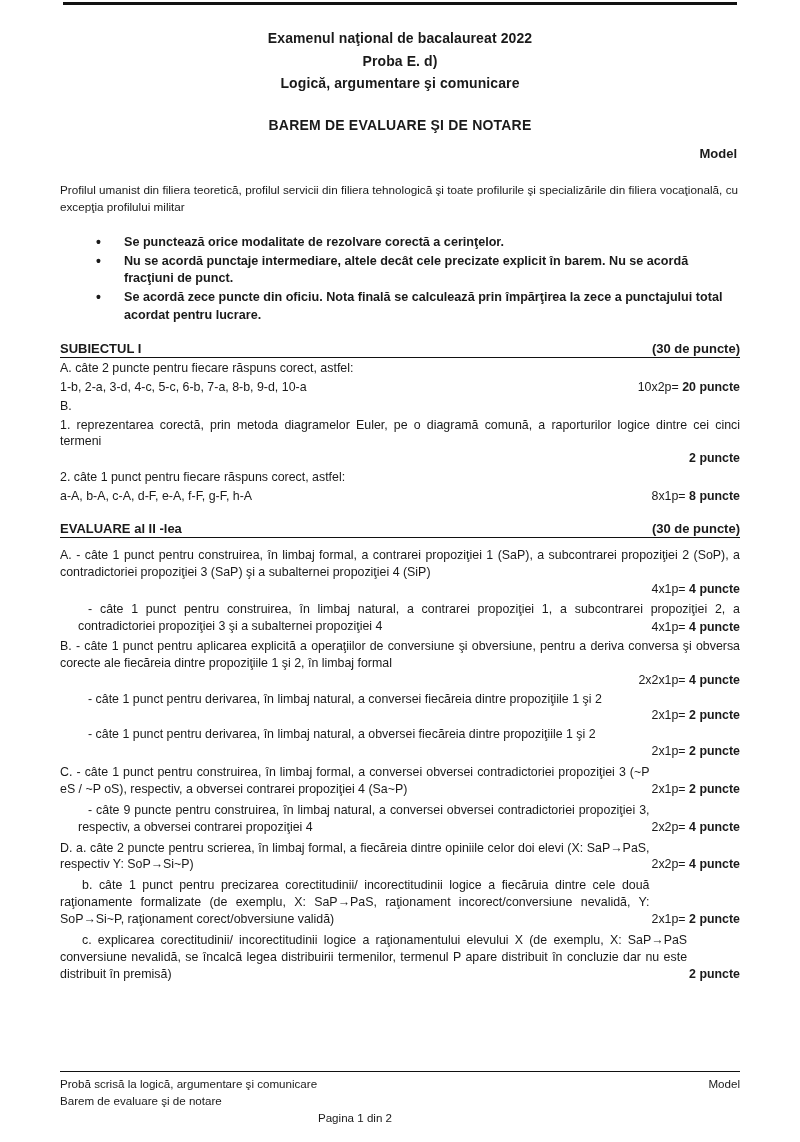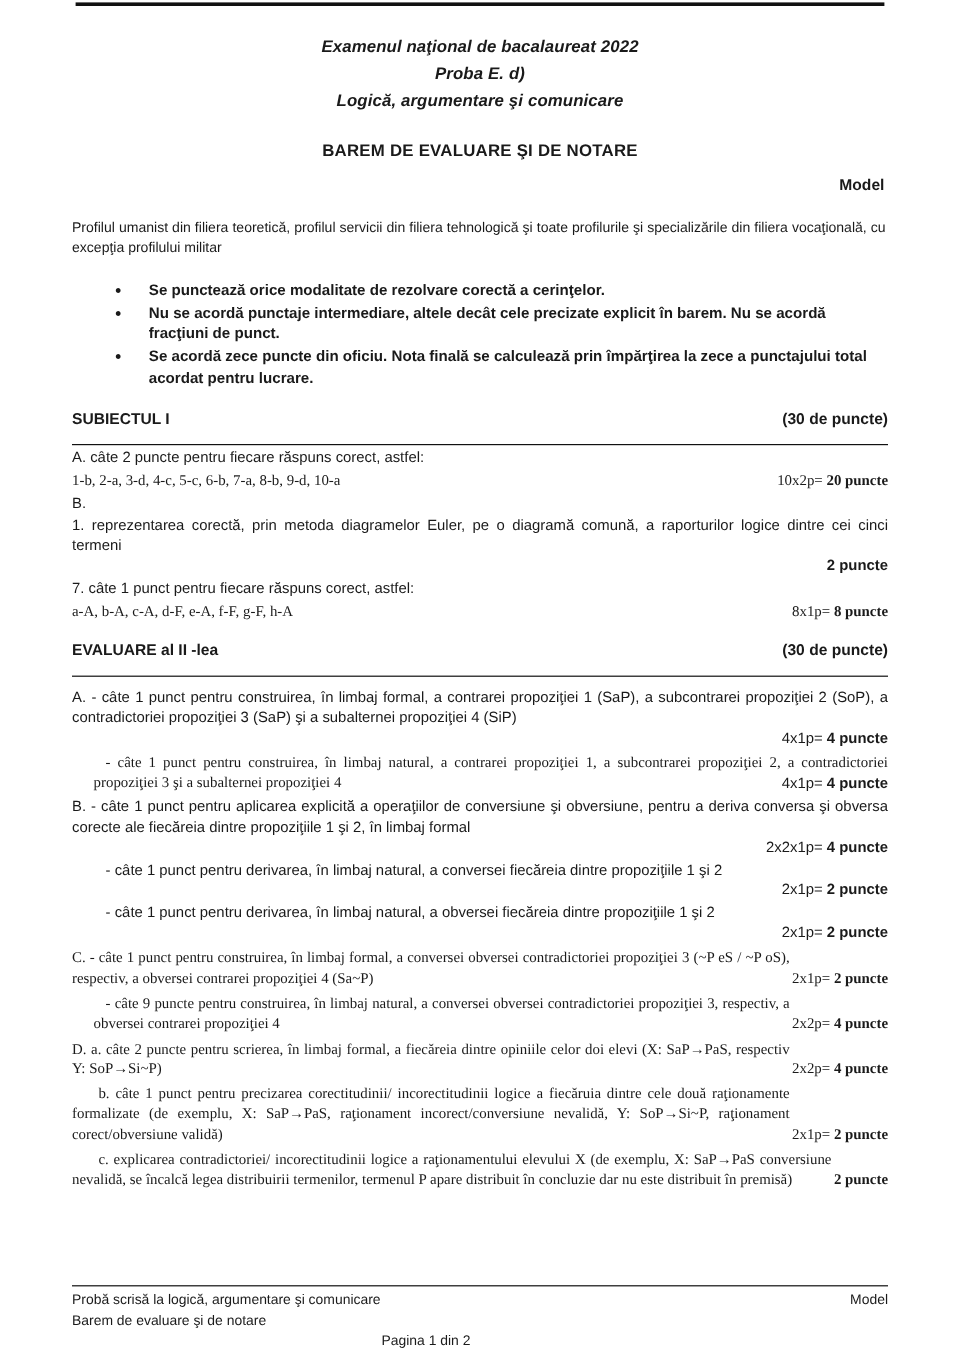--- a/index.html
+++ b/index.html
@@ -35,21 +35,20 @@
     border-top: 3px solid #111;
     margin: 2px 3px 0 3px;
   }
   .exam-title {
     text-align: center;
     font-size: 14px;
     font-weight: bold;
     line-height: 1.62;
     margin-top: 22px;
     letter-spacing: 0.1px;
-    font-style: italic;
   }
   .barem-title {
     text-align: center;
     font-size: 14px;
     font-weight: bold;
     margin-top: 22px;
     letter-spacing: 0.2px;
   }
   .model-right {
     text-align: right;
@@ -85,37 +84,36 @@
     top: -1px;
     font-size: 14px;
   }
   .subject-head {
     display: flex;
     justify-content: space-between;
     align-items: center;
     font-size: 13px;
     font-weight: bold;
     border-bottom: 1.6px solid #111;
-    padding-bottom: 14px;
+    padding-bottom: 1px;
     margin-top: 16px;
   }
   .line {
     font-size: 12.4px;
     line-height: 1.36;
     margin-top: 2px;
   }
   .row {
     display: flex;
     justify-content: space-between;
     align-items: baseline;
     font-size: 12.4px;
     line-height: 1.36;
     margin-top: 2px;
     gap: 2px;
-    font-family: Liberation Serif, serif;
   }
   .row .txt { flex: 1 1 auto; }
   .row .pts { flex: 0 0 auto; white-space: nowrap; text-align: center; }
   .pts b { font-weight: bold; }
   .para {
     font-size: 12.4px;
     line-height: 1.36;
     text-align: justify;
     margin-top: 2px;
   }
@@ -189,21 +187,21 @@
   <div class="row">
     <span class="txt">1-b, 2-a, 3-d, 4-c, 5-c, 6-b, 7-a, 8-b, 9-d, 10-a</span>
     <span class="pts"><span>10x2p= </span><b>20 puncte</b></span>
   </div>
 
   <div class="line">B.</div>
 
   <div class="para">1. reprezentarea corectă, prin metoda diagramelor Euler, pe o diagramă comună, a raporturilor logice dintre cei cinci termeni</div>
   <div class="pts-right"><b>2 puncte</b></div>
 
-  <div class="line">7.  câte 1 punct pentru fiecare răspuns corect, astfel:</div>
+  <div class="line">2.  câte 1 punct pentru fiecare răspuns corect, astfel:</div>
 
   <div class="row">
     <span class="txt">a-A, b-A, c-A, d-F, e-A, f-F, g-F, h-A</span>
     <span class="pts"><span>8x1p= </span><b>8 puncte</b></span>
   </div>
 
   <div class="subject-head">
     <span>EVALUARE al II -lea</span>
     <span>(30 de puncte)</span>
   </div>
@@ -241,21 +239,21 @@
     <span class="txt para">D. a. câte 2 puncte pentru scrierea, în limbaj formal, a fiecăreia dintre opiniile celor doi elevi (X: SaP→PaS, respectiv Y: SoP→Si~P)</span>
     <span class="pts" style="align-self:flex-end"><span>2x2p= </span><b>4 puncte</b></span>
   </div>
 
   <div class="row">
     <span class="txt para indent-letter">b. câte 1 punct pentru precizarea corectitudinii/ incorectitudinii logice a fiecăruia dintre cele două raţionamente formalizate (de exemplu, X: SaP→PaS, raţionament incorect/conversiune nevalidă, Y: SoP→Si~P, raţionament corect/obversiune validă)</span>
     <span class="pts" style="align-self:flex-end"><span>2x1p= </span><b>2 puncte</b></span>
   </div>
 
   <div class="row">
-    <span class="txt para indent-letter">c. explicarea contradictoriei/ incorectitudinii logice a raţionamentului elevului X (de exemplu, X: SaP→PaS conversiune nevalidă, se încalcă legea distribuirii termenilor, termenul P apare distribuit în concluzie dar nu este distribuit în premisă)</span>
+    <span class="txt para indent-letter">c. explicarea corectitudinii/ incorectitudinii logice a raţionamentului elevului X (de exemplu, X: SaP→PaS conversiune nevalidă, se încalcă legea distribuirii termenilor, termenul P apare distribuit în concluzie dar nu este distribuit în premisă)</span>
     <span class="pts" style="align-self:flex-end"><b>2 puncte</b></span>
   </div>
 
   <div class="footer">
     <div class="footer-rule"></div>
     <div class="footer-row">
       <span>Probă scrisă la logică, argumentare şi comunicare</span>
       <span>Model</span>
     </div>
     <div class="footer-sub">Barem de evaluare şi de notare</div>

